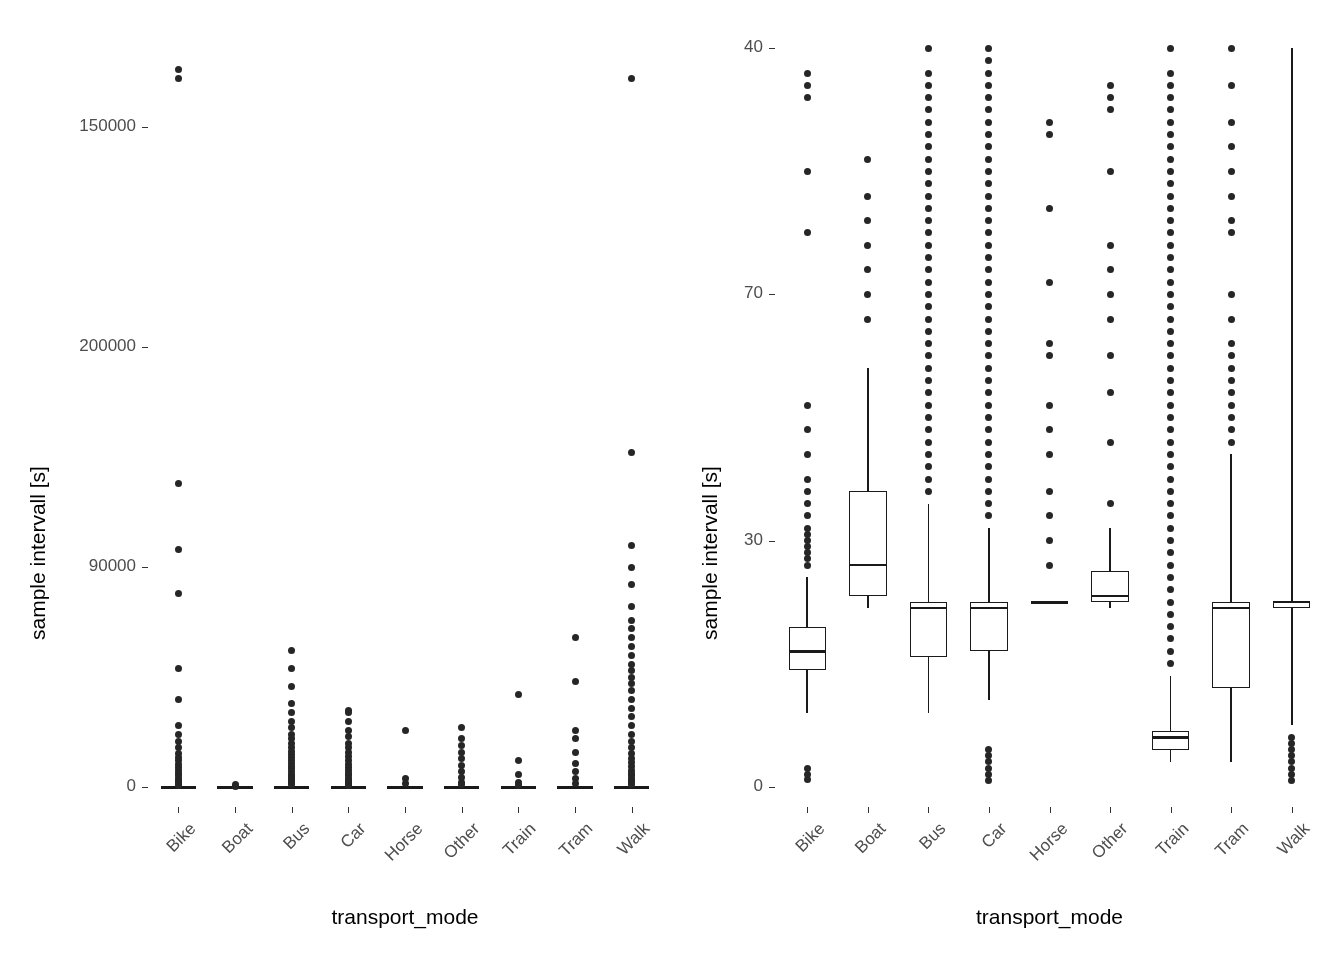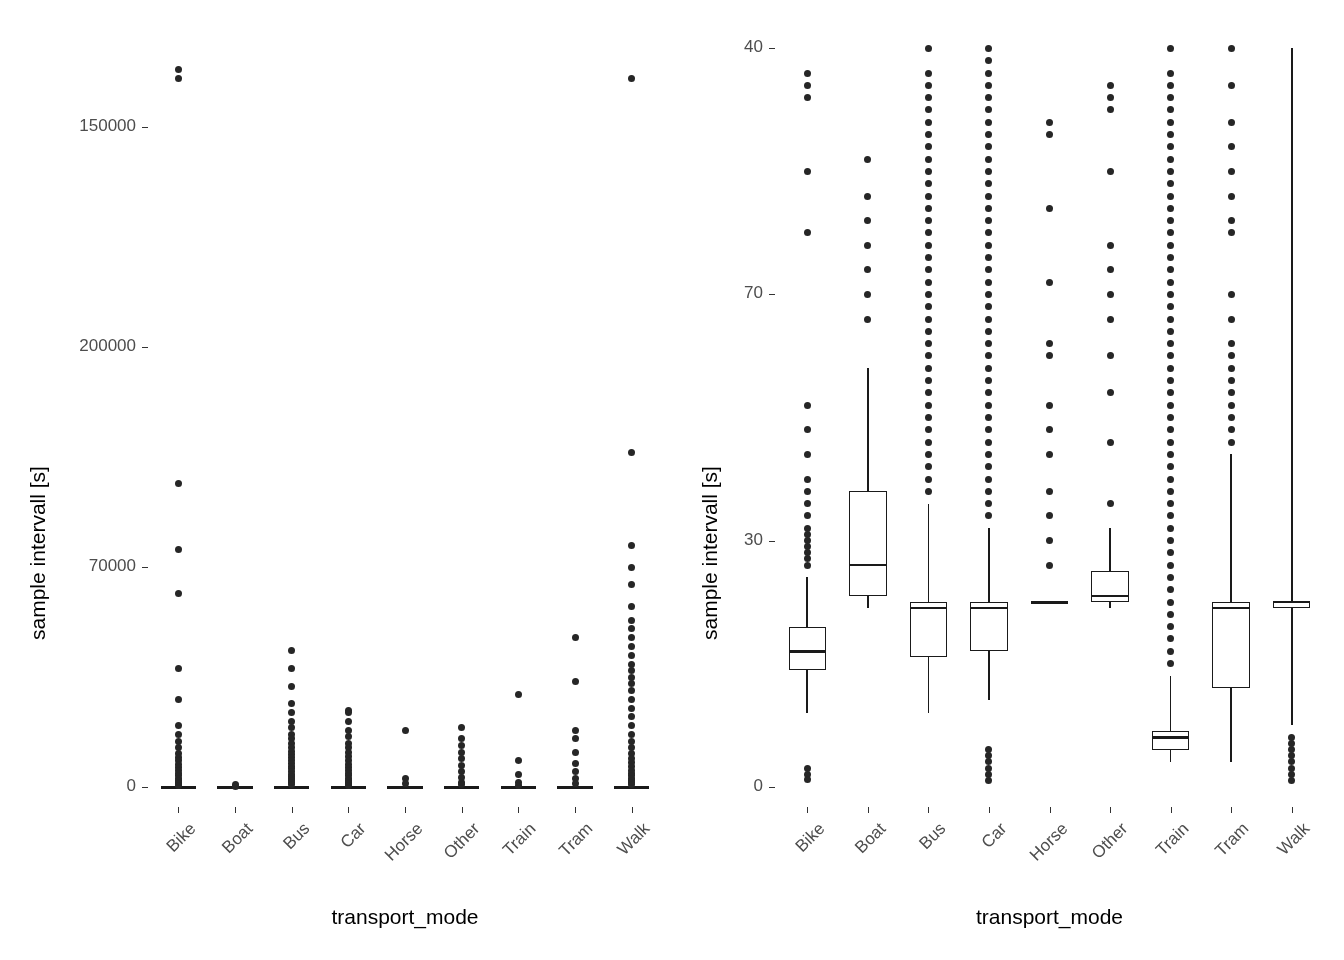--- a/index.html
+++ b/index.html
@@ -266,21 +266,21 @@
         <div class="pt" style="left: 481.667px; top: 743.295px;"></div>
         <div class="pt" style="left: 481.667px; top: 745.938px;"></div>
         <div class="pt" style="left: 481.667px; top: 748.58px;"></div>
         <div class="pt" style="left: 481.667px; top: 750.781px;"></div>
         <div class="pt" style="left: 481.667px; top: 752.983px;"></div>
         <div class="pt" style="left: 481.667px; top: 754.744px;"></div>
       </div>
     <div id="left-axes">
         <div class="ytick" style="right: 536px; top: 776.386px; width: 120px;">0</div>
         <div class="ytickmark" style="left: 142px; top: 787.386px;"></div>
-        <div class="ytick" style="right: 536px; top: 556.216px; width: 120px;">70000</div>
+        <div class="ytick" style="right: 536px; top: 556.216px; width: 120px;">90000</div>
         <div class="ytickmark" style="left: 142px; top: 567.216px;"></div>
         <div class="ytick" style="right: 536px; top: 336.045px; width: 120px;">200000</div>
         <div class="ytickmark" style="left: 142px; top: 347.045px;"></div>
         <div class="ytick" style="right: 536px; top: 115.875px; width: 120px;">150000</div>
         <div class="ytickmark" style="left: 142px; top: 126.875px;"></div>
         <div class="xtickmark" style="left: 178.333px; top: 807px;"></div>
         <div class="xtick" style="left: 66.3333px; top: 819px; width: 120px;">Bike</div>
         <div class="xtickmark" style="left: 235px; top: 807px;"></div>
         <div class="xtick" style="left: 123px; top: 819px; width: 120px;">Boat</div>
         <div class="xtickmark" style="left: 291.667px; top: 807px;"></div>

